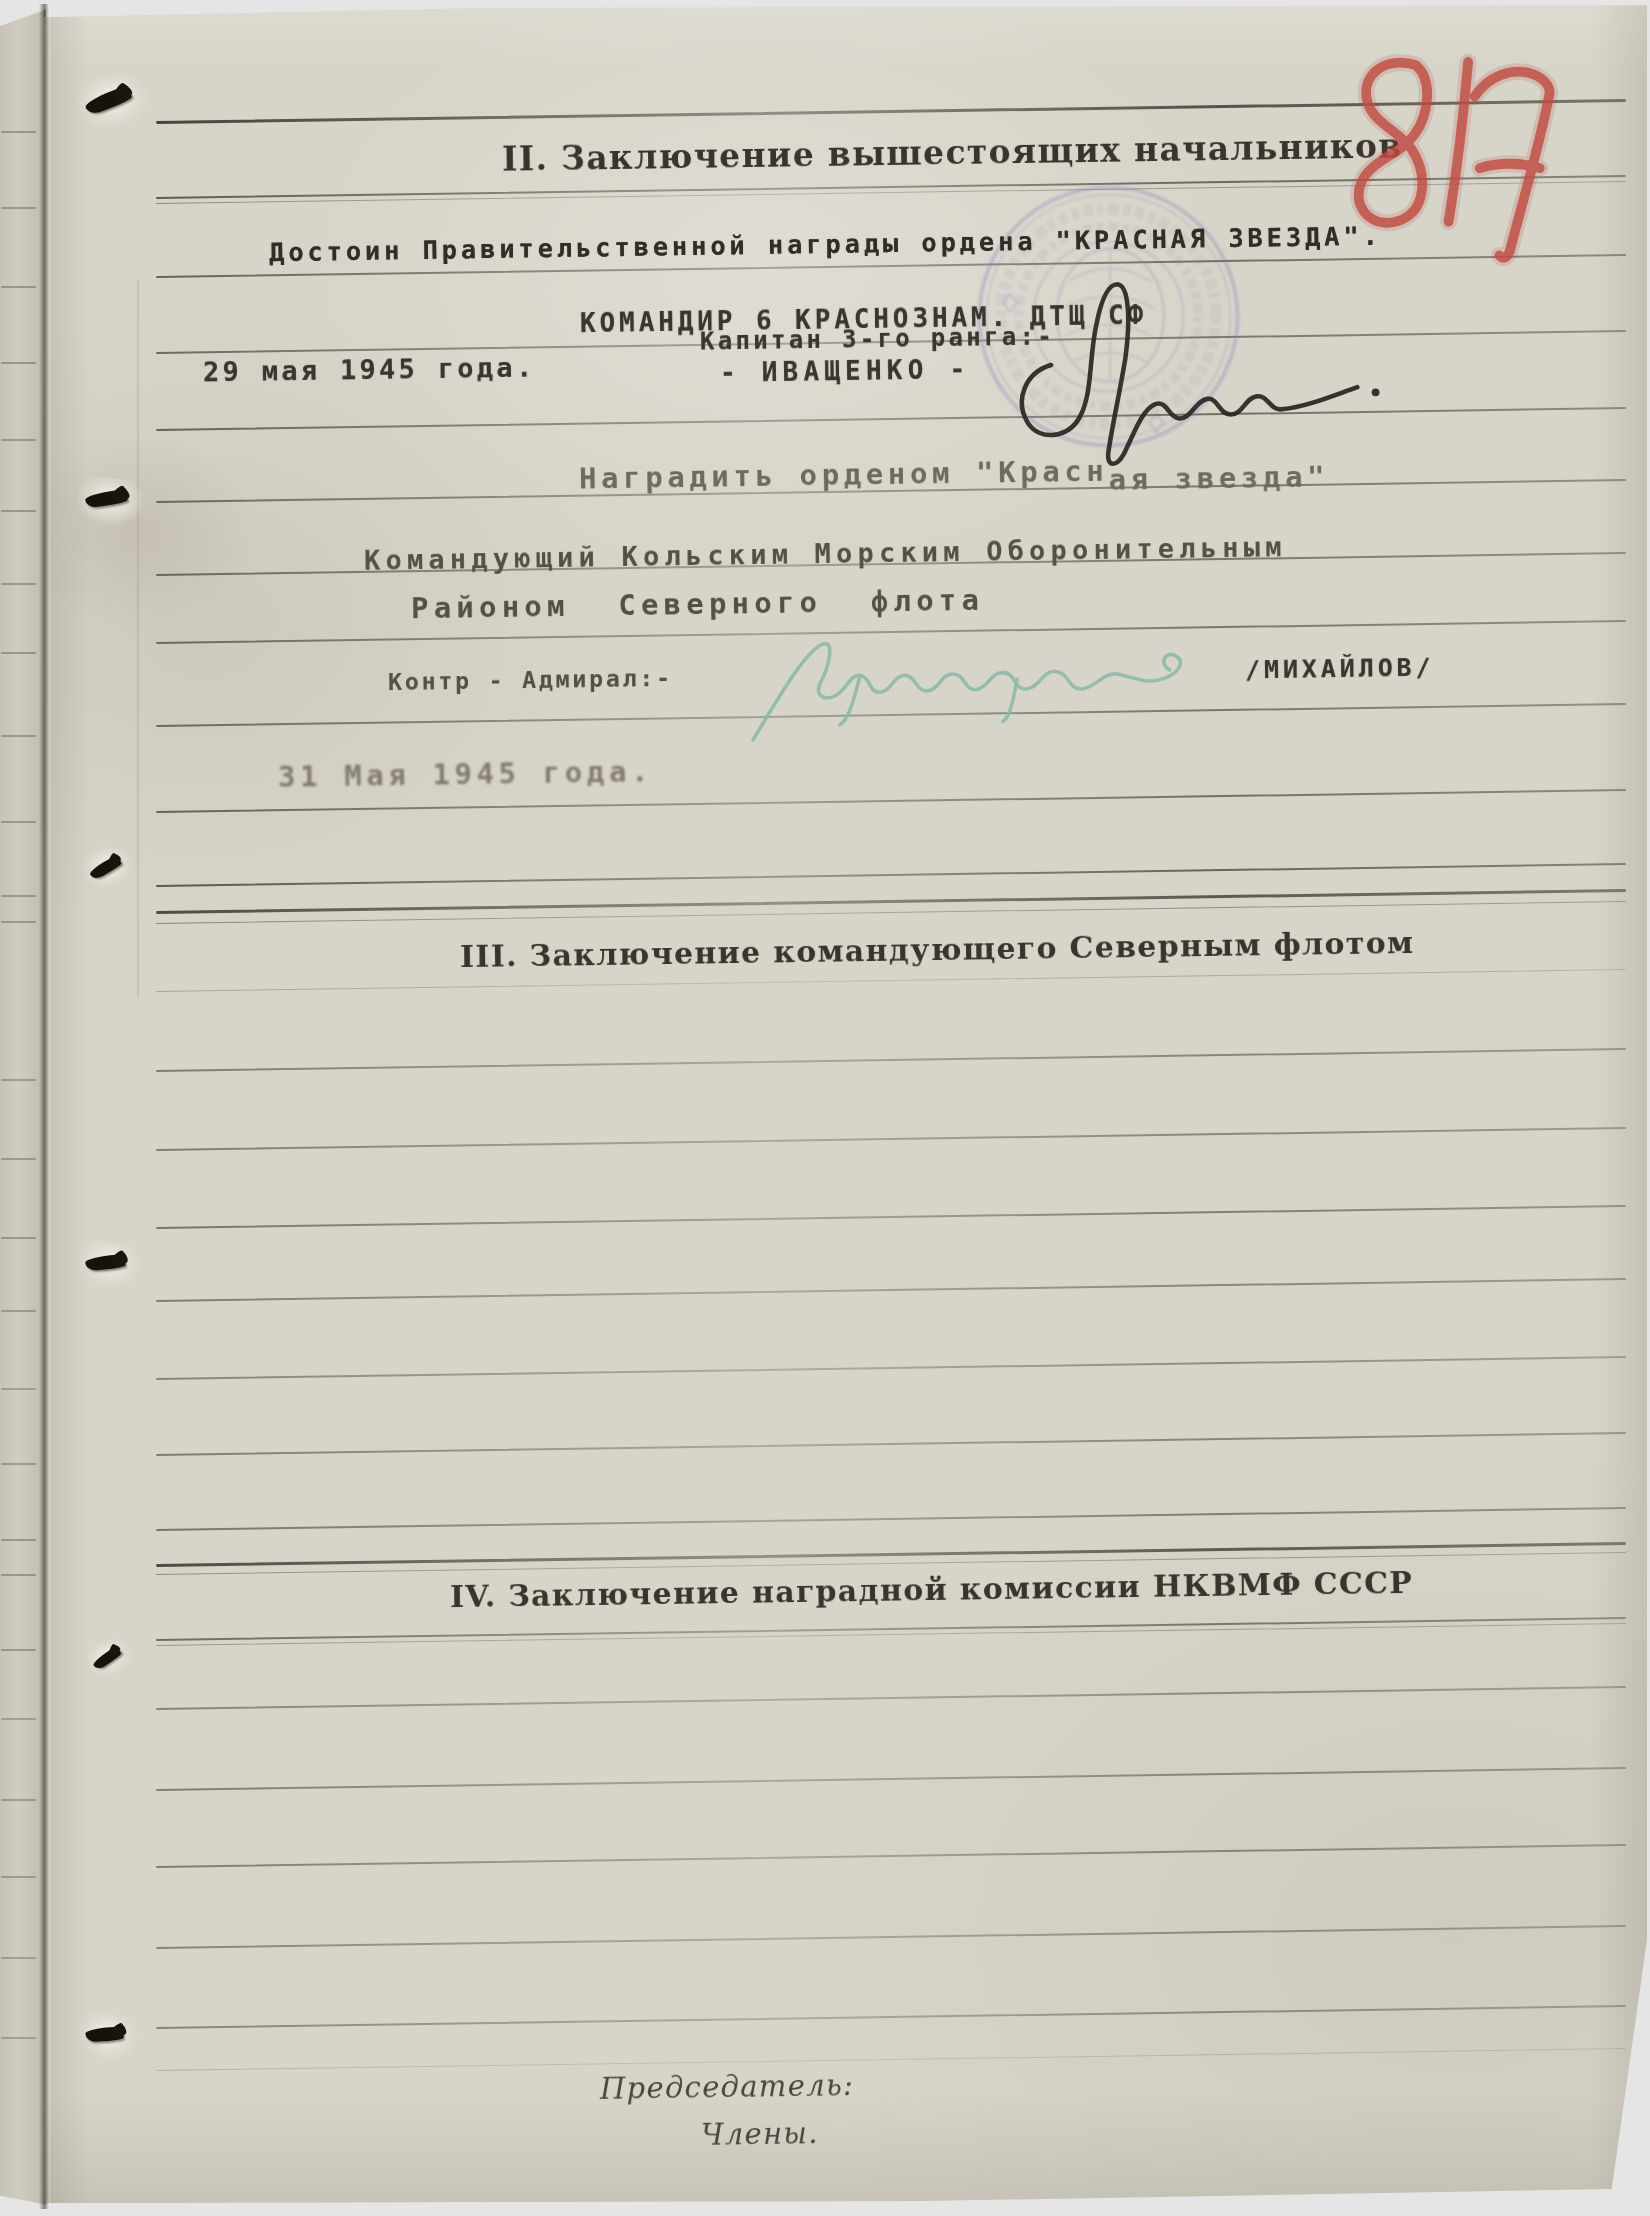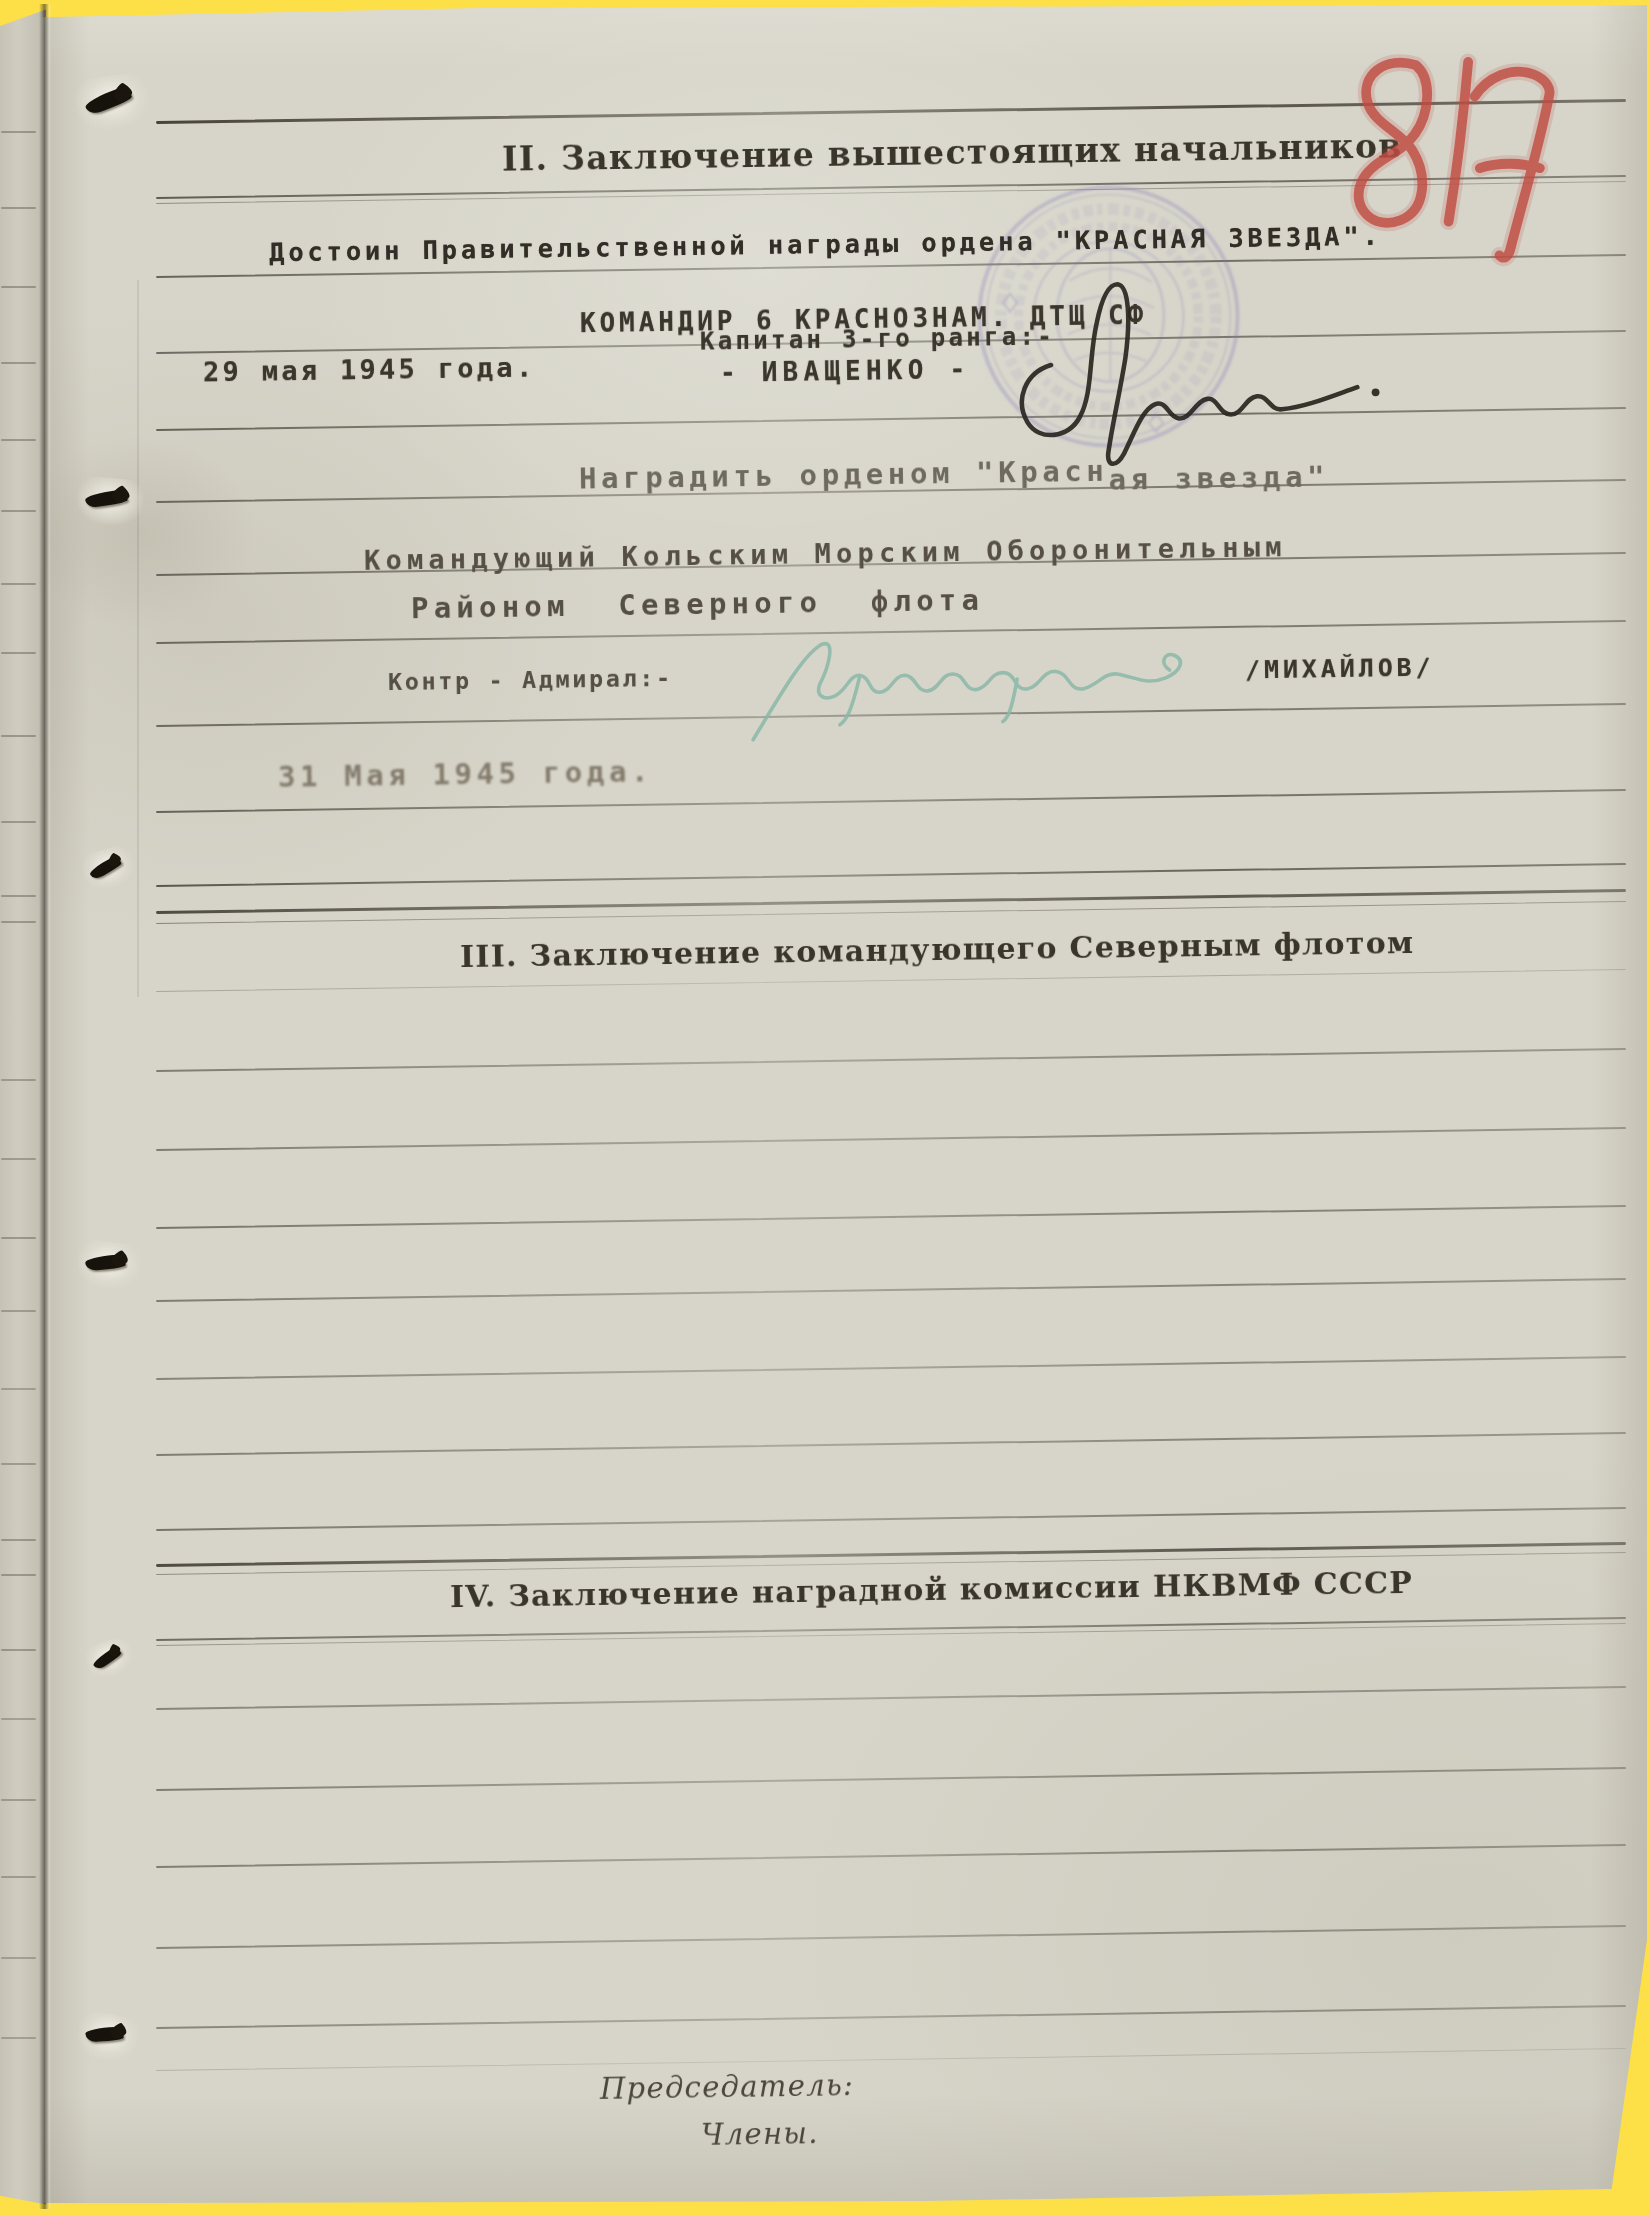--- a/index.html
+++ b/index.html
@@ -1,16 +1,16 @@
 <!DOCTYPE html>
 <html style="font-size:10.4px"><head>
 <meta charset="utf-8">
 <style>
   html,body{margin:0;padding:0;background:#191611;}
-  #scan{position:relative;width:1651px;height:2216px;background:#fde047;overflow:hidden;
+  #scan{position:relative;width:1651px;height:2216px;background:#e5e5e5;overflow:hidden;
         font-family:"DejaVu Sans Mono",monospace;}
   
   #underpage{position:absolute;left:0;top:3.9px;width:46px;height:2205px;z-index:1;
     background:linear-gradient(90deg,#c6c3b6,#cfccc0 40%,#c2bfb2 90%,#8a867a);
     clip-path:polygon(0 1%,100% .25%,100% 99.8%,0 99.4%);}
   #crease{position:absolute;left:39px;top:3.9px;width:11.7px;height:2205px;z-index:2;
     background:linear-gradient(90deg,rgba(40,36,30,0),rgba(40,36,30,.55) 45%,rgba(90,85,74,.25) 70%,rgba(255,255,250,.25) 85%,rgba(40,36,30,0));}
   #page{position:absolute;left:42px;top:5.2px;width:1605px;height:2198px;z-index:1;
     background:
       radial-gradient(782px 521px at 45% 12%,rgba(255,255,255,.20),transparent 60%),

